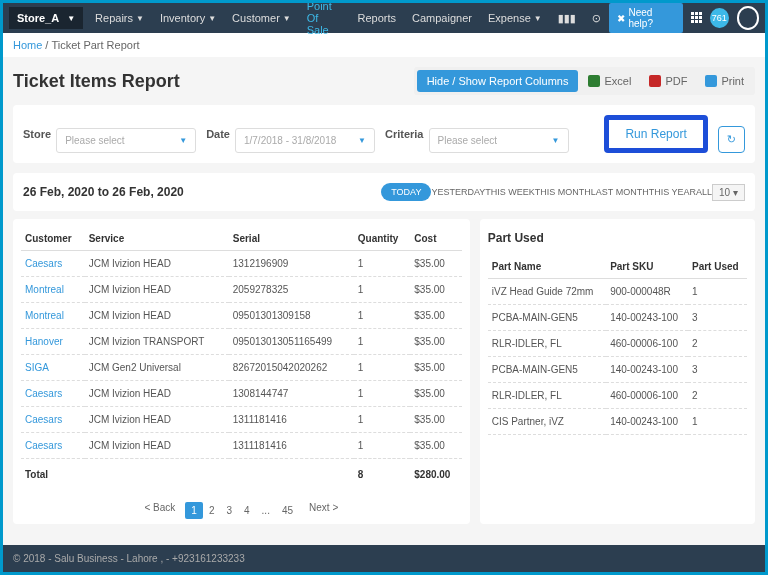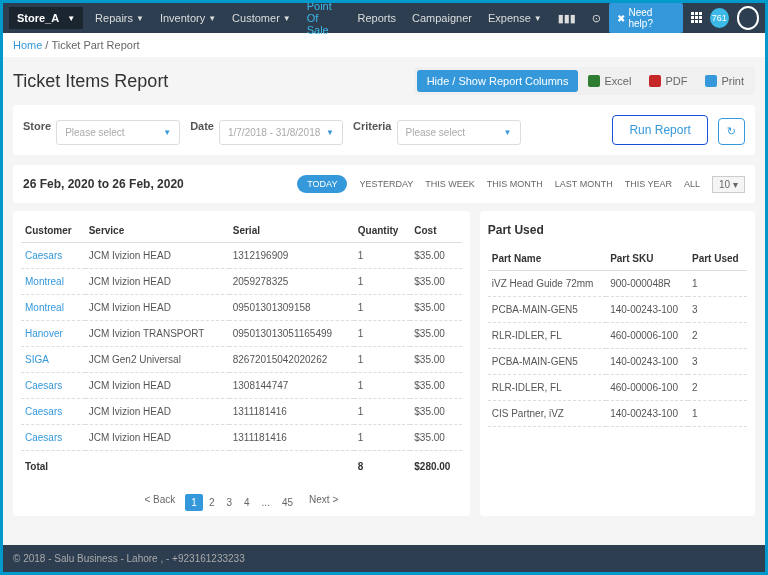--- a/index.html
+++ b/index.html
@@ -14,38 +14,38 @@
 .help-btn{background:#3498db;padding:4px 8px;font-size:10px;border-radius:2px;display:flex;align-items:center;gap:3px}
 .grid-icon{width:12px;height:12px;display:grid;grid-template-columns:repeat(3,3px);grid-template-rows:repeat(3,3px);gap:1px}
 .grid-icon span{background:#fff}
 .badge-round{background:#3db9e8;border-radius:50%;width:20px;height:20px;display:flex;align-items:center;justify-content:center;font-size:9px}
 .avatar{width:24px;height:24px;border-radius:50%;border:2px solid #fff;background:#2c3e50}
 .crumb{background:#fff;padding:6px 10px;font-size:11px;color:#3498db}
 .crumb .sep{color:#666;margin:0 3px}
 .crumb .cur{color:#666}
 .content{padding:10px}
 .hdr-row{display:flex;align-items:center;margin-bottom:10px}
-.page-title{font-size:18px;font-weight:normal;color:#333}
+.page-title{font-size:18px;font-weight:bold;color:#333}
 .hdr-actions{margin-left:auto;display:flex;align-items:center;gap:2px;background:#f0f0f0;border-radius:3px;padding:3px}
 .btn-blue{background:#3498db;color:#fff;padding:5px 10px;border-radius:3px;font-size:11px;cursor:pointer}
 .exp-btn{padding:5px 8px;font-size:11px;color:#666;display:flex;align-items:center;gap:4px;cursor:pointer}
 .exp-ico{width:12px;height:12px;border-radius:2px}
 .ico-xls{background:#2e7d32}
 .ico-pdf{background:#c62828}
 .ico-prt{background:#3498db}
 .filter-bar{background:#fff;border-radius:4px;padding:10px;display:flex;gap:10px;margin-bottom:10px;align-items:flex-end}
 .filter-grp{display:flex;flex-direction:row;gap:5px}
 .filter-lbl{font-size:11px;font-weight:bold;color:#555}
-.sel-box{border:1px solid #ddd;border-radius:3px;padding:6px 8px;width:124px;font-size:10px;color:#aaa;display:flex;justify-content:space-between;align-items:center;background:#fff}
+.sel-box{border:1px solid #ddd;border-radius:3px;padding:6px 8px;width:140px;font-size:10px;color:#aaa;display:flex;justify-content:space-between;align-items:center;background:#fff}
 .sel-box .arr{color:#3498db;font-size:8px}
-.run-btn{margin-left:auto;border:1px solid #1d4ed8;color:#3498db;padding:7px 16px;border-radius:4px;font-size:12px;font-weight:500;cursor:pointer;background:#fff}
+.run-btn{margin-left:auto;border:5px solid #1d4ed8;color:#3498db;padding:7px 16px;border-radius:4px;font-size:12px;font-weight:500;cursor:pointer;background:#fff}
 .refresh-btn{border:1px solid #3498db;color:#3498db;padding:6px 8px;border-radius:4px;cursor:pointer;background:#fff}
 .range-bar{background:#fff;border-radius:4px;padding:10px;margin-bottom:8px;display:flex;align-items:center}
 .range-txt{font-size:12px;font-weight:bold}
-.range-tabs{margin-left:auto;display:flex;align-items:center;gap:12px;font-size:9px;color:#666}
+.range-tabs{margin-left:auto;display:flex;align-items:center;font-size:9px;color:#666}
 .tab-today{background:#3498db;color:#fff;padding:4px 10px;border-radius:10px;font-size:9px}
 .rows-sel{border:1px solid #ccc;padding:2px 6px;font-size:10px;background:#f5f5f5}
 .tables{display:flex;gap:10px}
 .panel{background:#fff;border-radius:4px;padding:8px;flex:1}
 .panel.left{flex:1.7}
 .sec-title{font-size:12px;font-weight:bold;padding:4px 0 10px}
 table{width:100%;border-collapse:collapse;font-size:10px}
 th{text-align:left;padding:6px 4px;font-weight:bold;color:#333;border-bottom:1px solid #ddd;font-size:10px}
 td{padding:7px 4px;border-bottom:1px dashed #ddd;color:#555}
 .lnk{color:#3498db}

